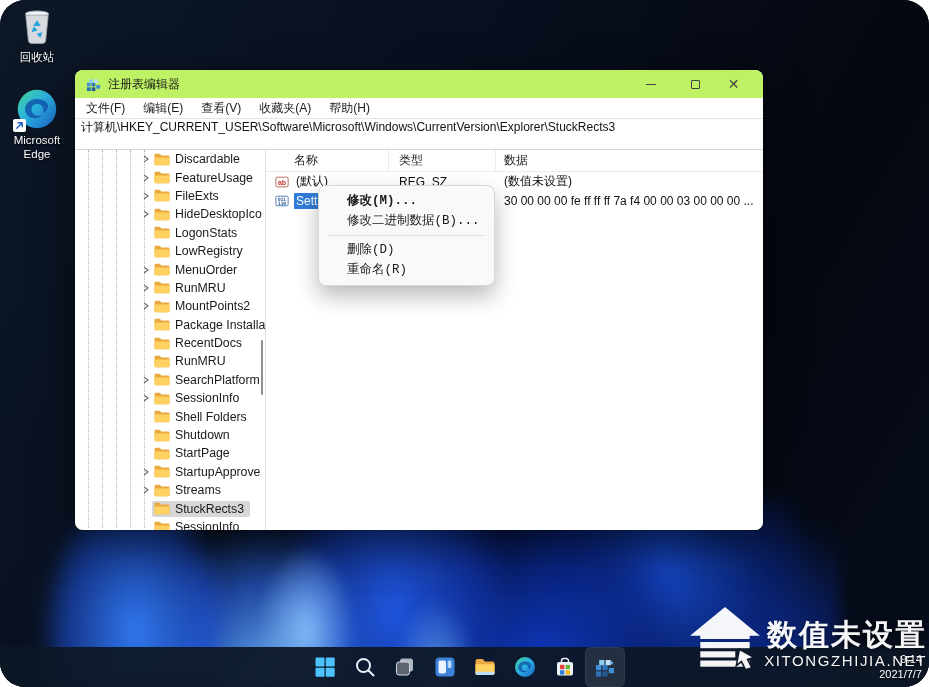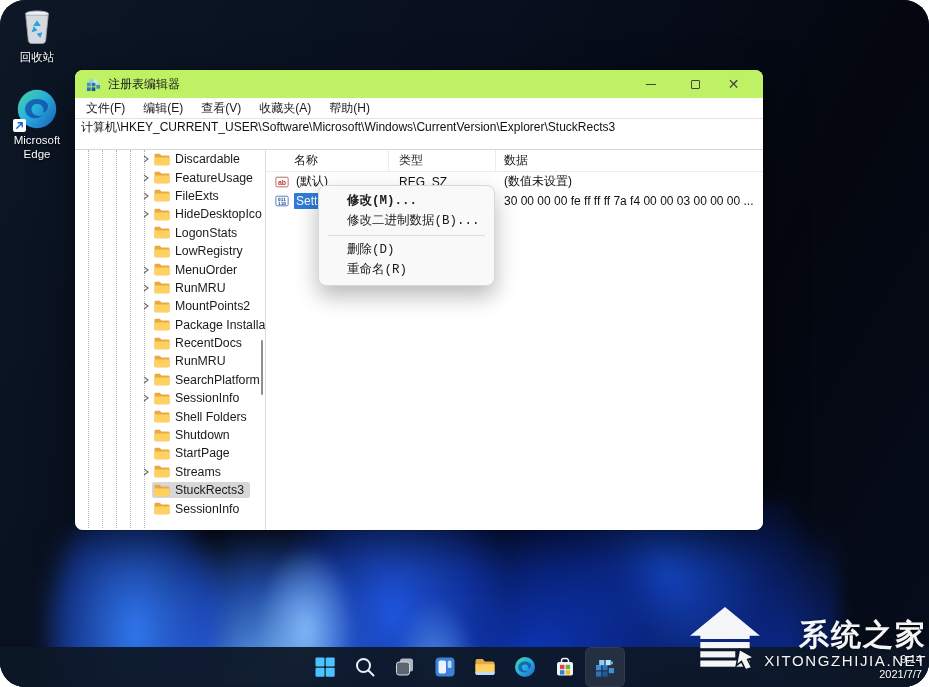--- a/index.html
+++ b/index.html
@@ -411,20 +411,34 @@
               <span class="chev">
                 <svg viewBox="0 0 8 8" width="8" height="8">
                   <path d="M2 1 L6 4 L2 7" fill="none" stroke="#6b6b6b" stroke-width="1.1"></path>
                 </svg>
               </span>
               <span class="tsel">
                 <span class="folder"><svg viewBox="0 0 16 13" width="16" height="13">
                     <path d="M.5 2 a1.2 1.2 0 0 1 1.2-1.2 h4.1 l1.6 1.7 h6.9 a1.2 1.2 0 0 1 1.2 1.2 v7.3 a1.2 1.2 0 0 1-1.2 1.2 H1.7 A1.2 1.2 0 0 1 .5 11 Z" fill="#e9a940"></path>
                     <path d="M.5 4.6 h15 v6.4 a1.2 1.2 0 0 1-1.2 1.2 H1.7 A1.2 1.2 0 0 1 .5 11 Z" fill="#ffd160"></path>
                   </svg></span>
+                <span>StartupApprove</span>
+              </span>
+            </div>
+            <div class="trow">
+              <span class="chev">
+                <svg viewBox="0 0 8 8" width="8" height="8">
+                  <path d="M2 1 L6 4 L2 7" fill="none" stroke="#6b6b6b" stroke-width="1.1"></path>
+                </svg>
+              </span>
+              <span class="tsel">
+                <span class="folder"><svg viewBox="0 0 16 13" width="16" height="13">
+                    <path d="M.5 2 a1.2 1.2 0 0 1 1.2-1.2 h4.1 l1.6 1.7 h6.9 a1.2 1.2 0 0 1 1.2 1.2 v7.3 a1.2 1.2 0 0 1-1.2 1.2 H1.7 A1.2 1.2 0 0 1 .5 11 Z" fill="#e9a940"></path>
+                    <path d="M.5 4.6 h15 v6.4 a1.2 1.2 0 0 1-1.2 1.2 H1.7 A1.2 1.2 0 0 1 .5 11 Z" fill="#ffd160"></path>
+                  </svg></span>
                 <span>Streams</span>
               </span>
             </div>
             <div class="trow selected">
               <span class="chev"></span>
               <span class="tsel">
                 <span class="folder"><svg viewBox="0 0 16 13" width="16" height="13">
                     <path d="M.5 2 a1.2 1.2 0 0 1 1.2-1.2 h4.1 l1.6 1.7 h6.9 a1.2 1.2 0 0 1 1.2 1.2 v7.3 a1.2 1.2 0 0 1-1.2 1.2 H1.7 A1.2 1.2 0 0 1 .5 11 Z" fill="#e9a940"></path>
                     <path d="M.5 4.6 h15 v6.4 a1.2 1.2 0 0 1-1.2 1.2 H1.7 A1.2 1.2 0 0 1 .5 11 Z" fill="#ffd160"></path>
                   </svg></span>
@@ -495,21 +509,21 @@
     <span class="wm-logo">
       <svg viewBox="0 0 72 70" width="74" height="72" fill="#fff">
         <path d="M36 2 L70 30 H60 V33 H12 V30 H2 Z"></path>
         <rect x="12" y="36" width="48" height="6"></rect>
         <rect x="12" y="45" width="34" height="6"></rect>
         <rect x="12" y="54" width="48" height="6"></rect>
         <path d="M50 43 l14 8 -6 2 4 8 -6 2 -4 -8 -5 4 z" stroke="#0d1726" stroke-width="1.5"></path>
       </svg>
     </span>
     <span class="wm-text">
-      <span class="wm-title">系统之家</span>
+      <span class="wm-title">数值未设置</span>
       <span class="wm-sub">XITONGZHIJIA.NET</span>
     </span>
   </div>
 
   <div class="taskbar">
     <div class="tb-icons" id="tbicons">
         <div class="tb-btn">
           <span style="display:flex">
             <svg viewBox="0 0 24 24">
               <g fill="#4cc2ff">

